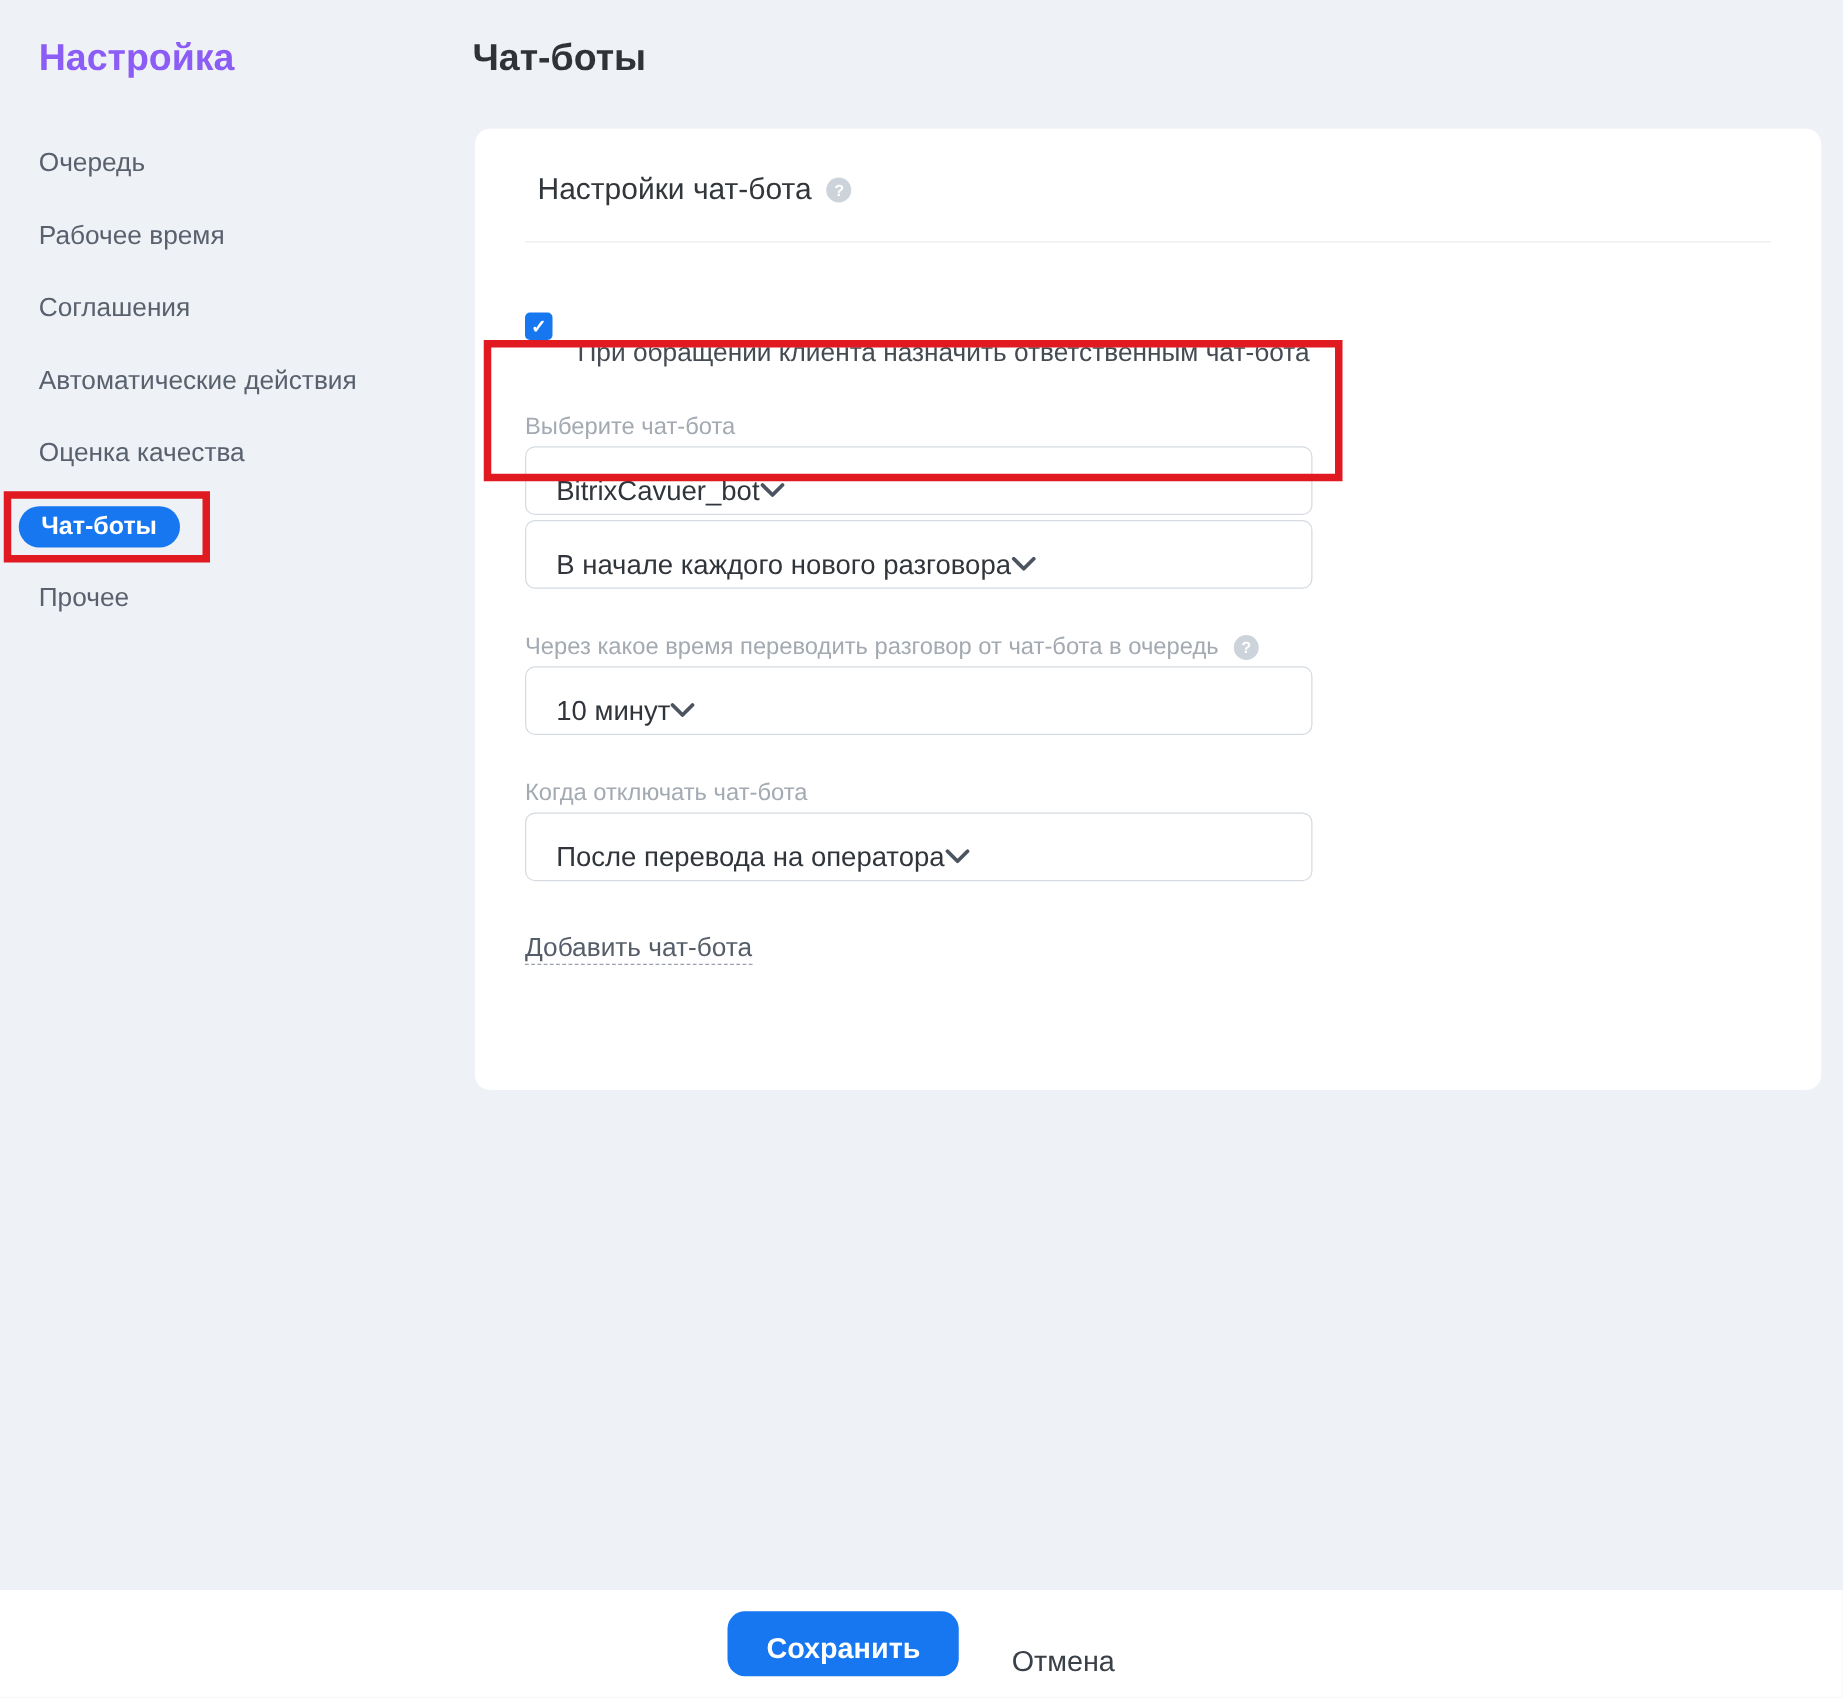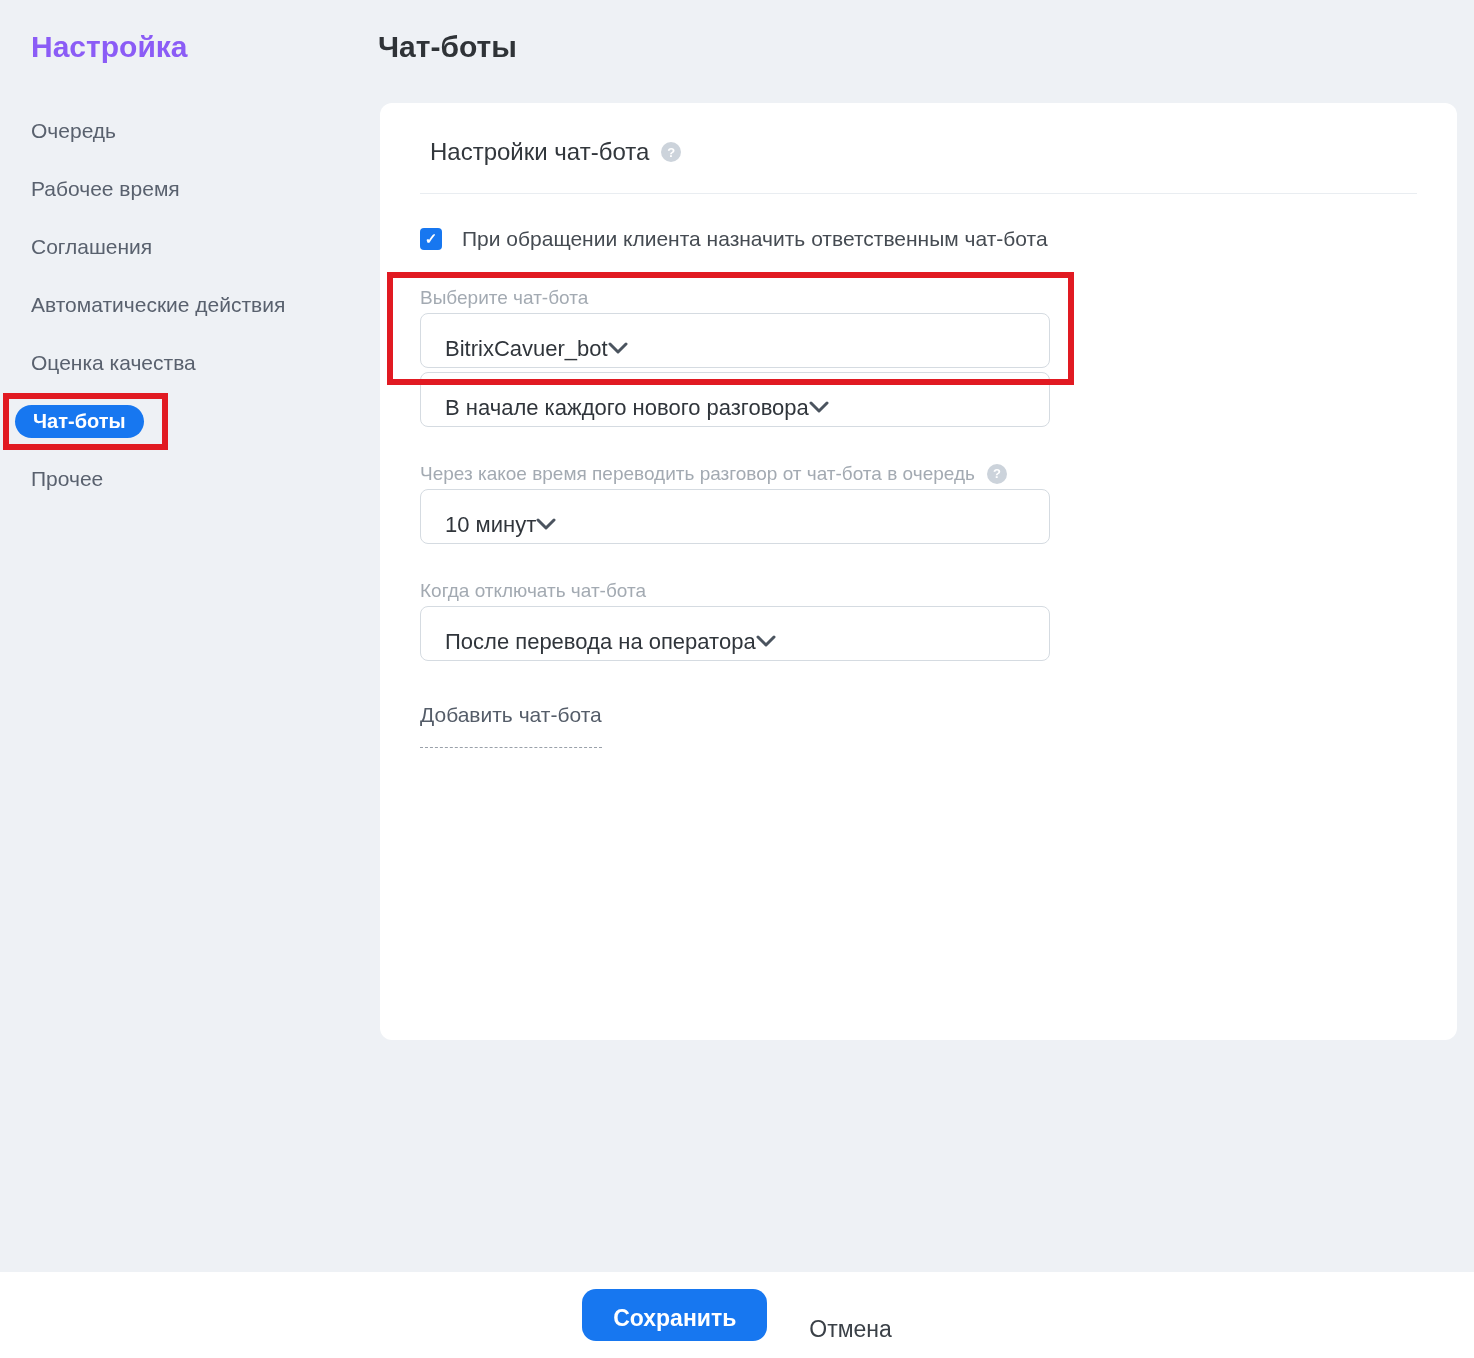--- a/index.html
+++ b/index.html
@@ -51,21 +51,21 @@
   .page-title {
     font-size: 30px;
     font-weight: 700;
     color: #2f3337;
     line-height: 38px;
   }
   .card {
     margin-top: 37px;
     margin-left: 2px;
     width: 1077px;
-    height: 937px;
+    height: 769px;
     background: #ffffff;
     border-radius: 12px;
     padding: 34px 40px 0 40px;
   }
   .section-title-row {
     display: flex;
     align-items: center;
     margin-left: 10px;
   }
   .section-title {
@@ -106,20 +106,21 @@
     display: flex;
     align-items: center;
     justify-content: center;
     cursor: pointer;
     flex: 0 0 auto;
   }
   .checkbox-label {
     margin-left: 20px;
     font-size: 21px;
     color: #454b52;
+    margin-top: 44px;
   }
   .field-label {
     margin-top: 36px;
     font-size: 19px;
     line-height: 22px;
     color: #a3aab2;
     display: flex;
     align-items: center;
   }
   .select-box {
@@ -138,21 +139,21 @@
     font-size: 22px;
     color: #30353b;
   }
   .chevron-icon { flex: 0 0 auto; display: flex; }
   .add-link-wrap { margin-top: 42px; }
   .add-link {
     display: inline-block;
     font-size: 21px;
     color: #555d69;
     border-bottom: 1px dashed #9aa1aa;
-    padding-bottom: 20px;
+    padding-bottom: 0;
     cursor: pointer;
   }
   
   .red-box {
     position: absolute;
     border: 6px solid #e11a22;
     background: transparent;
     z-index: 5;
     pointer-events: none;
   }

